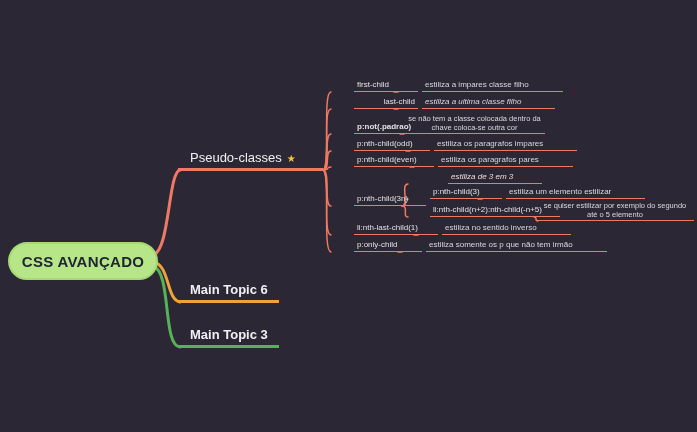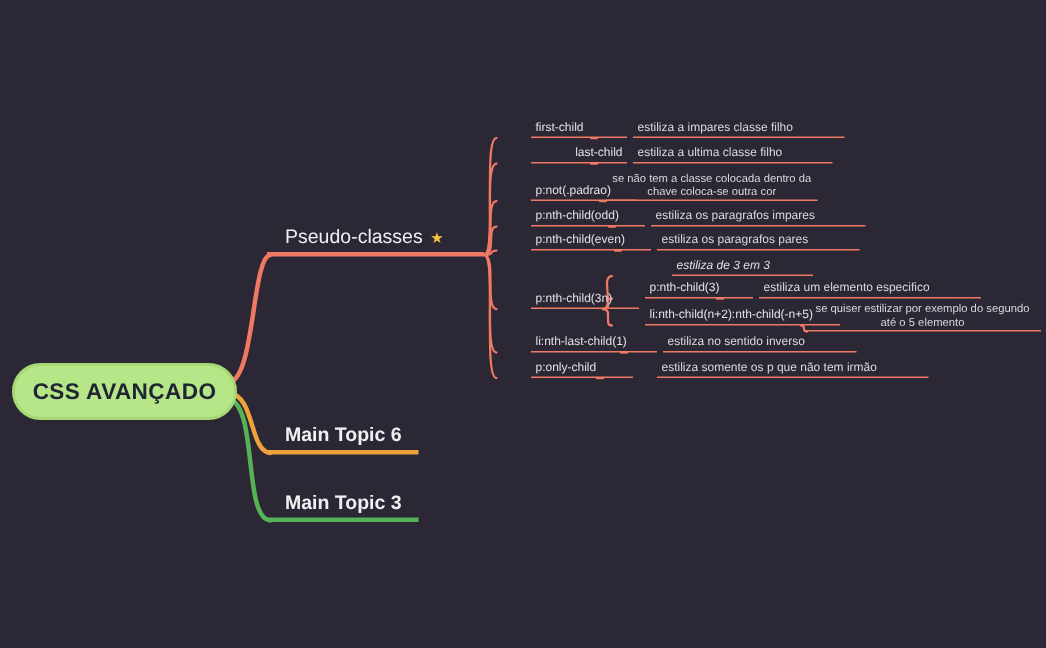--- a/index.html
+++ b/index.html
@@ -83,39 +83,39 @@
     <span>Main Topic 6</span>
   </div>
   <div class="node main-topic b-green" style="left:178px; top:324px; width:101px; height:24px;">
     <span>Main Topic 3</span>
   </div>
 
   <div class="node sub" style="left:330px; top:79px; width:64px;">first-child</div>
   <div class="node sub desc" style="left:398px; top:79px;">estiliza a impares classe filho</div>
 
   <div class="node sub" style="left:330px; top:96px; width:64px;text-align:right;">last-child</div>
-  <div class="node sub desc" style="left:398px; top:96px;">estiliza a ultima classe filho</div>
+  <div class="node sub desc" style="left:398px; top:96px;font-style:italic;">estiliza a ultima classe filho</div>
 
-  <div class="node sub" style="left:330px; top:121px; width:70px;">p:not(.padrao)</div>
+  <div class="node sub" style="left:330px; top:121px; width:70px;font-weight:bold;">p:not(.padrao)</div>
   <div class="node sub2" style="left:404px; top:113px; width:141px;">se não tem a classe colocada dentro da chave coloca-se outra cor</div>
 
   <div class="node sub" style="left:330px; top:138px; width:76px;">p:nth-child(odd)</div>
   <div class="node sub desc" style="left:410px; top:138px;">estiliza os paragrafos impares</div>
 
   <div class="node sub" style="left:330px; top:154px; width:80px;">p:nth-child(even)</div>
   <div class="node sub desc" style="left:414px; top:154px;">estiliza os paragrafos pares</div>
 
   <div class="node sub" style="left:330px; top:193px; width:72px;">p:nth-child(3n)</div>
   <div class="node sub" style="left:424px; top:171px; width:94px;font-style:italic;">estiliza de 3 em 3</div>
 
   <div class="node sub" style="left:406px; top:186px; width:72px;">p:nth-child(3)</div>
-  <div class="node sub desc" style="left:482px; top:186px;">estiliza um elemento especifico</div>
+  <div class="node sub desc" style="left:482px; top:186px;">estiliza um elemento estilizar</div>
 
   <div class="node sub" style="left:406px; top:204px; width:130px;">li:nth-child(n+2):nth-child(-n+5)</div>
   <div class="node sub2" style="left:536px; top:200px; width:158px;">se quiser estilizar por exemplo do segundo até o 5 elemento</div>
 
   <div class="node sub" style="left:330px; top:222px; width:84px;">li:nth-last-child(1)</div>
   <div class="node sub desc" style="left:418px; top:222px;text-align:center;">estiliza no sentido inverso</div>
 
   <div class="node sub" style="left:330px; top:239px; width:68px;">p:only-child</div>
-  <div class="node sub desc" style="left:414px; top:239px;text-align:center;">estiliza somente os p que não tem irmão</div>
+  <div class="node sub desc" style="left:402px; top:239px;text-align:center;">estiliza somente os p que não tem irmão</div>
 
 </div>
 
 </body></html>

